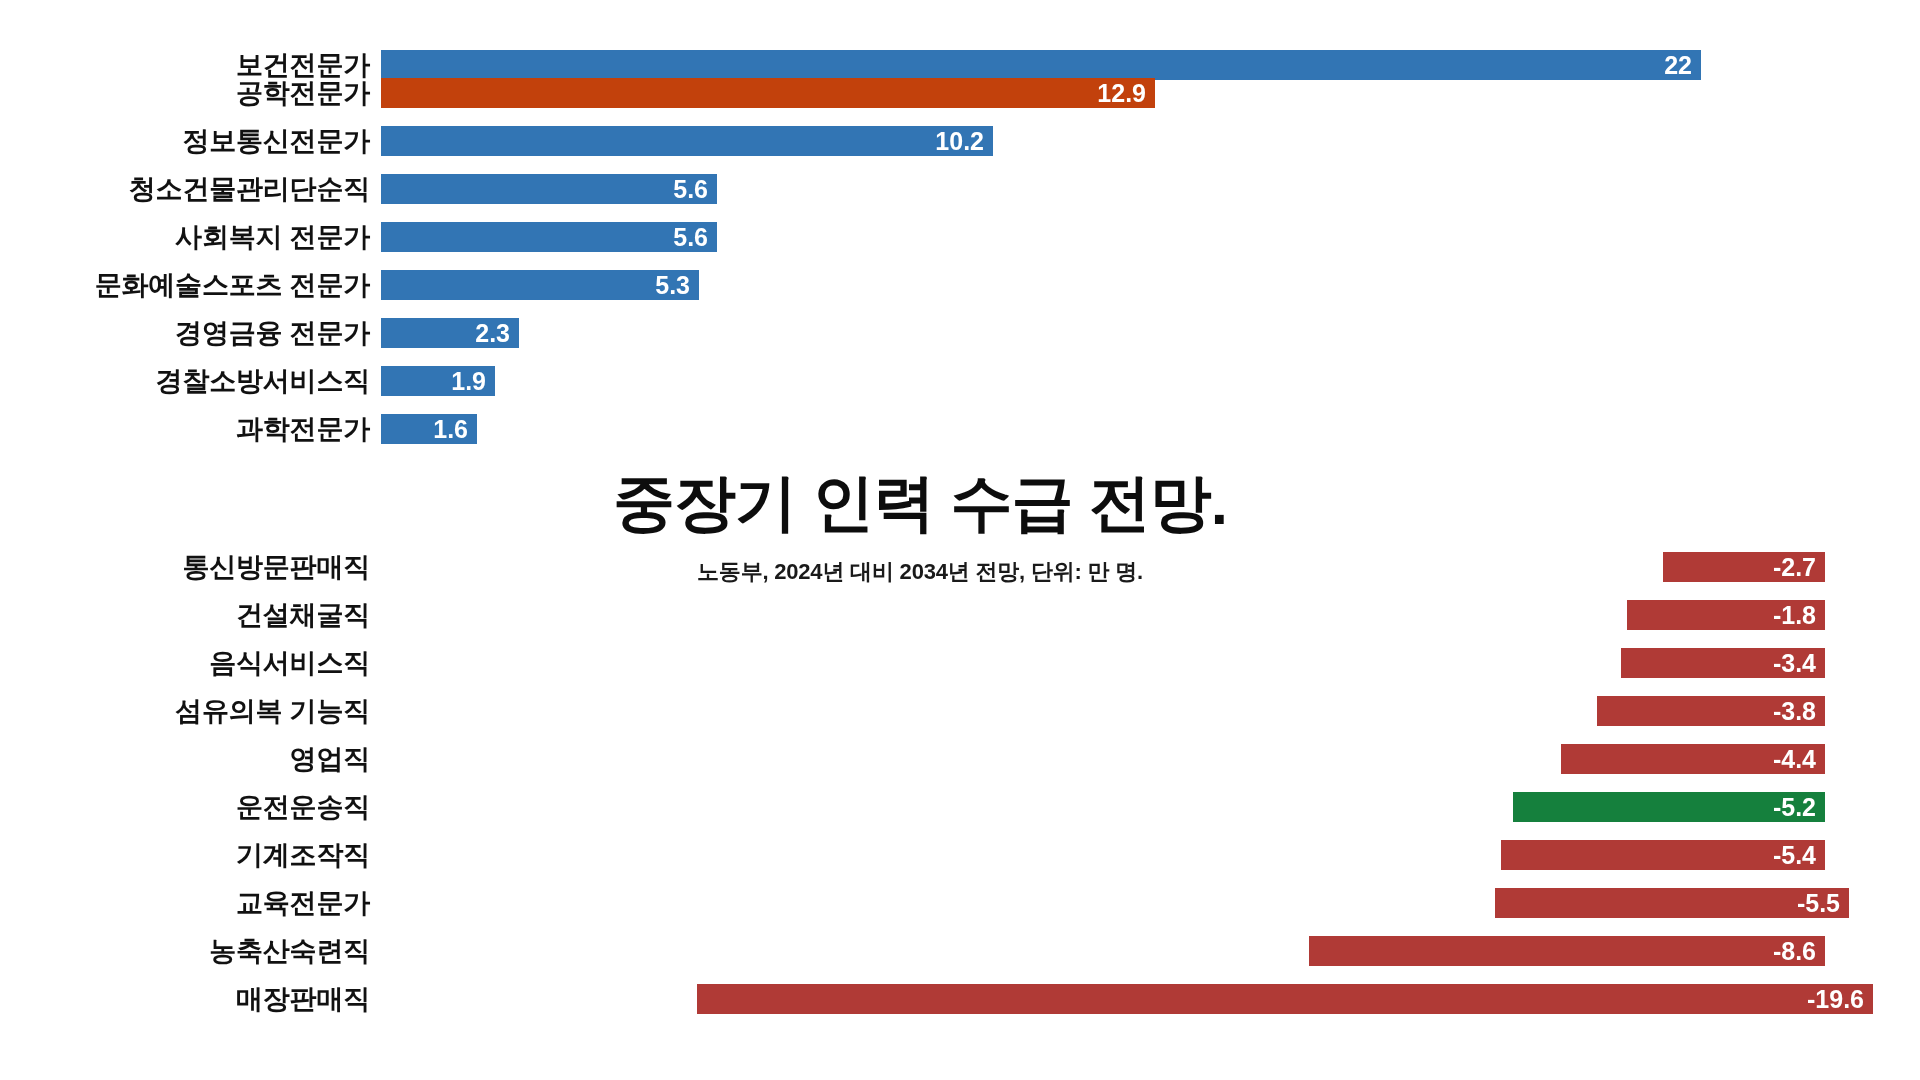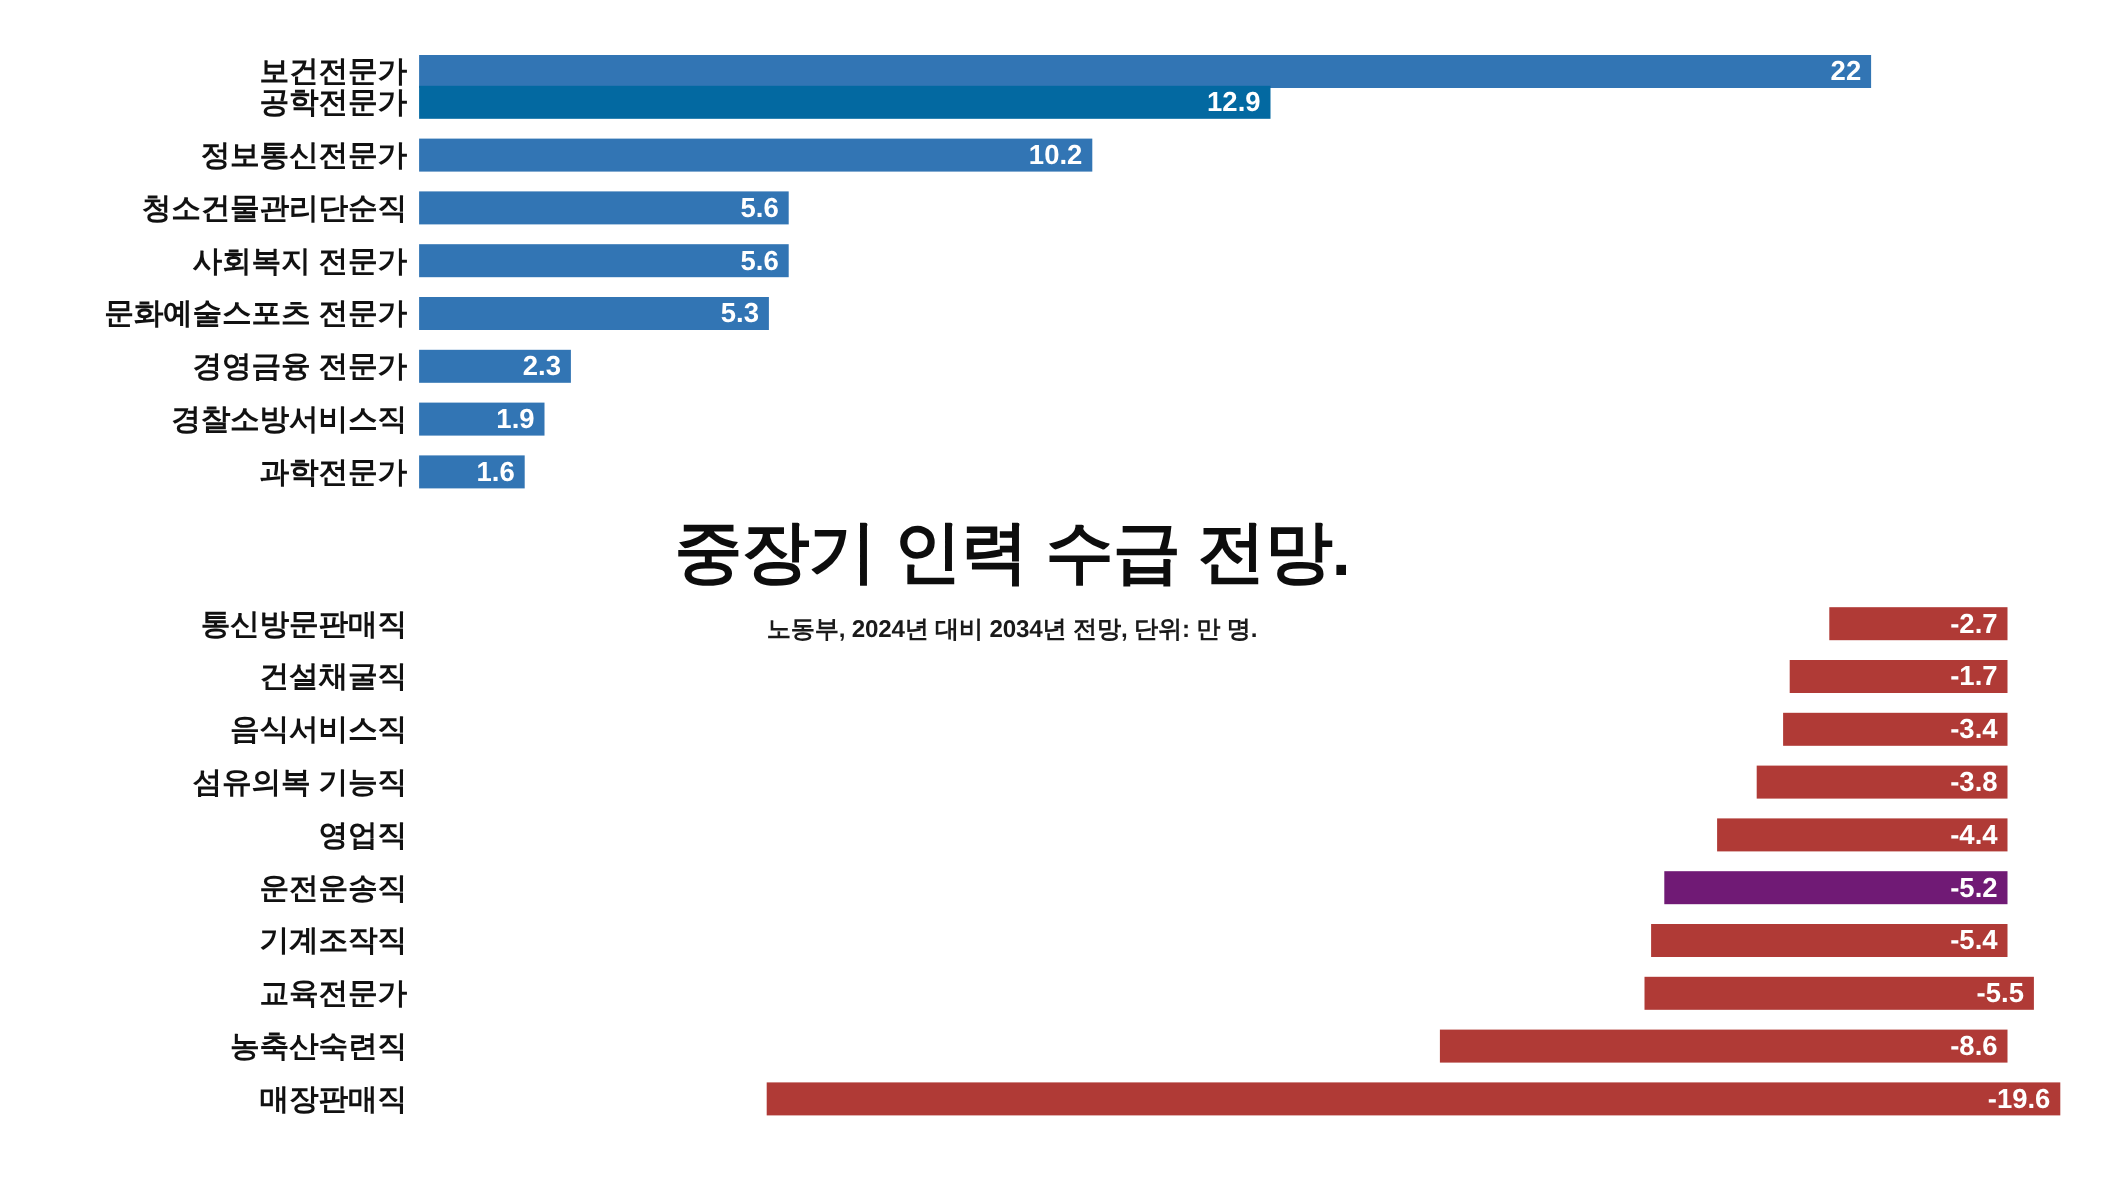--- a/index.html
+++ b/index.html
@@ -141,21 +141,21 @@
         <div class="cat-label">보건전문가</div>
         <div class="bar-wrap" style="width: 1320px;">
           <div class="bar" style="background: rgb(50, 117, 180); width: 100%;">
             <span class="bar-value">22</span>
           </div>
         </div>
       </div>
       <div class="bar-row pos" style="top: 74px; padding-left: 20px;">
         <div class="cat-label">공학전문가</div>
         <div class="bar-wrap" style="width: 774px;">
-          <div class="bar" style="background: #0369a1; width: 100%;">
+          <div class="bar" style="background: #c2410c; width: 100%;">
             <span class="bar-value">12.9</span>
           </div>
         </div>
       </div>
       <div class="bar-row pos" style="top: 122px;">
         <div class="cat-label">정보통신전문가</div>
         <div class="bar-wrap" style="width: 612px;">
           <div class="bar" style="background: rgb(50, 117, 180); width: 100%;">
             <span class="bar-value">10.2</span>
           </div>
@@ -222,21 +222,21 @@
         <div class="bar-wrap" style="width: 162px; left: 1663px;">
           <div class="bar" style="background: rgb(176, 58, 54); width: 100%;">
             <span class="bar-value">-2.7</span>
           </div>
         </div>
       </div>
       <div class="bar-row neg" style="top: 596px;">
         <div class="cat-label">건설채굴직</div>
         <div class="bar-wrap" style="width: 198px; left: 1627px;">
           <div class="bar" style="background: rgb(176, 58, 54); width: 100%;">
-            <span class="bar-value">-1.7</span>
+            <span class="bar-value">-1.8</span>
           </div>
         </div>
       </div>
       <div class="bar-row neg" style="top: 644px;">
         <div class="cat-label">음식서비스직</div>
         <div class="bar-wrap" style="width: 204px; left: 1621px;">
           <div class="bar" style="background: rgb(176, 58, 54); width: 100%;">
             <span class="bar-value">-3.4</span>
           </div>
         </div>
@@ -253,21 +253,21 @@
         <div class="cat-label">영업직</div>
         <div class="bar-wrap" style="width: 264px; left: 1561px;">
           <div class="bar" style="background: rgb(176, 58, 54); width: 100%;">
             <span class="bar-value">-4.4</span>
           </div>
         </div>
       </div>
       <div class="bar-row neg" style="top: 788px;">
         <div class="cat-label">운전운송직</div>
         <div class="bar-wrap" style="width: 312px; left: 1513px;">
-          <div class="bar" style="background: #701a75; width: 100%;">
+          <div class="bar" style="background: #15803d; width: 100%;">
             <span class="bar-value">-5.2</span>
           </div>
         </div>
       </div>
       <div class="bar-row neg" style="top: 836px;">
         <div class="cat-label">기계조작직</div>
         <div class="bar-wrap" style="width: 324px; left: 1501px;">
           <div class="bar" style="background: rgb(176, 58, 54); width: 100%;">
             <span class="bar-value">-5.4</span>
           </div>

